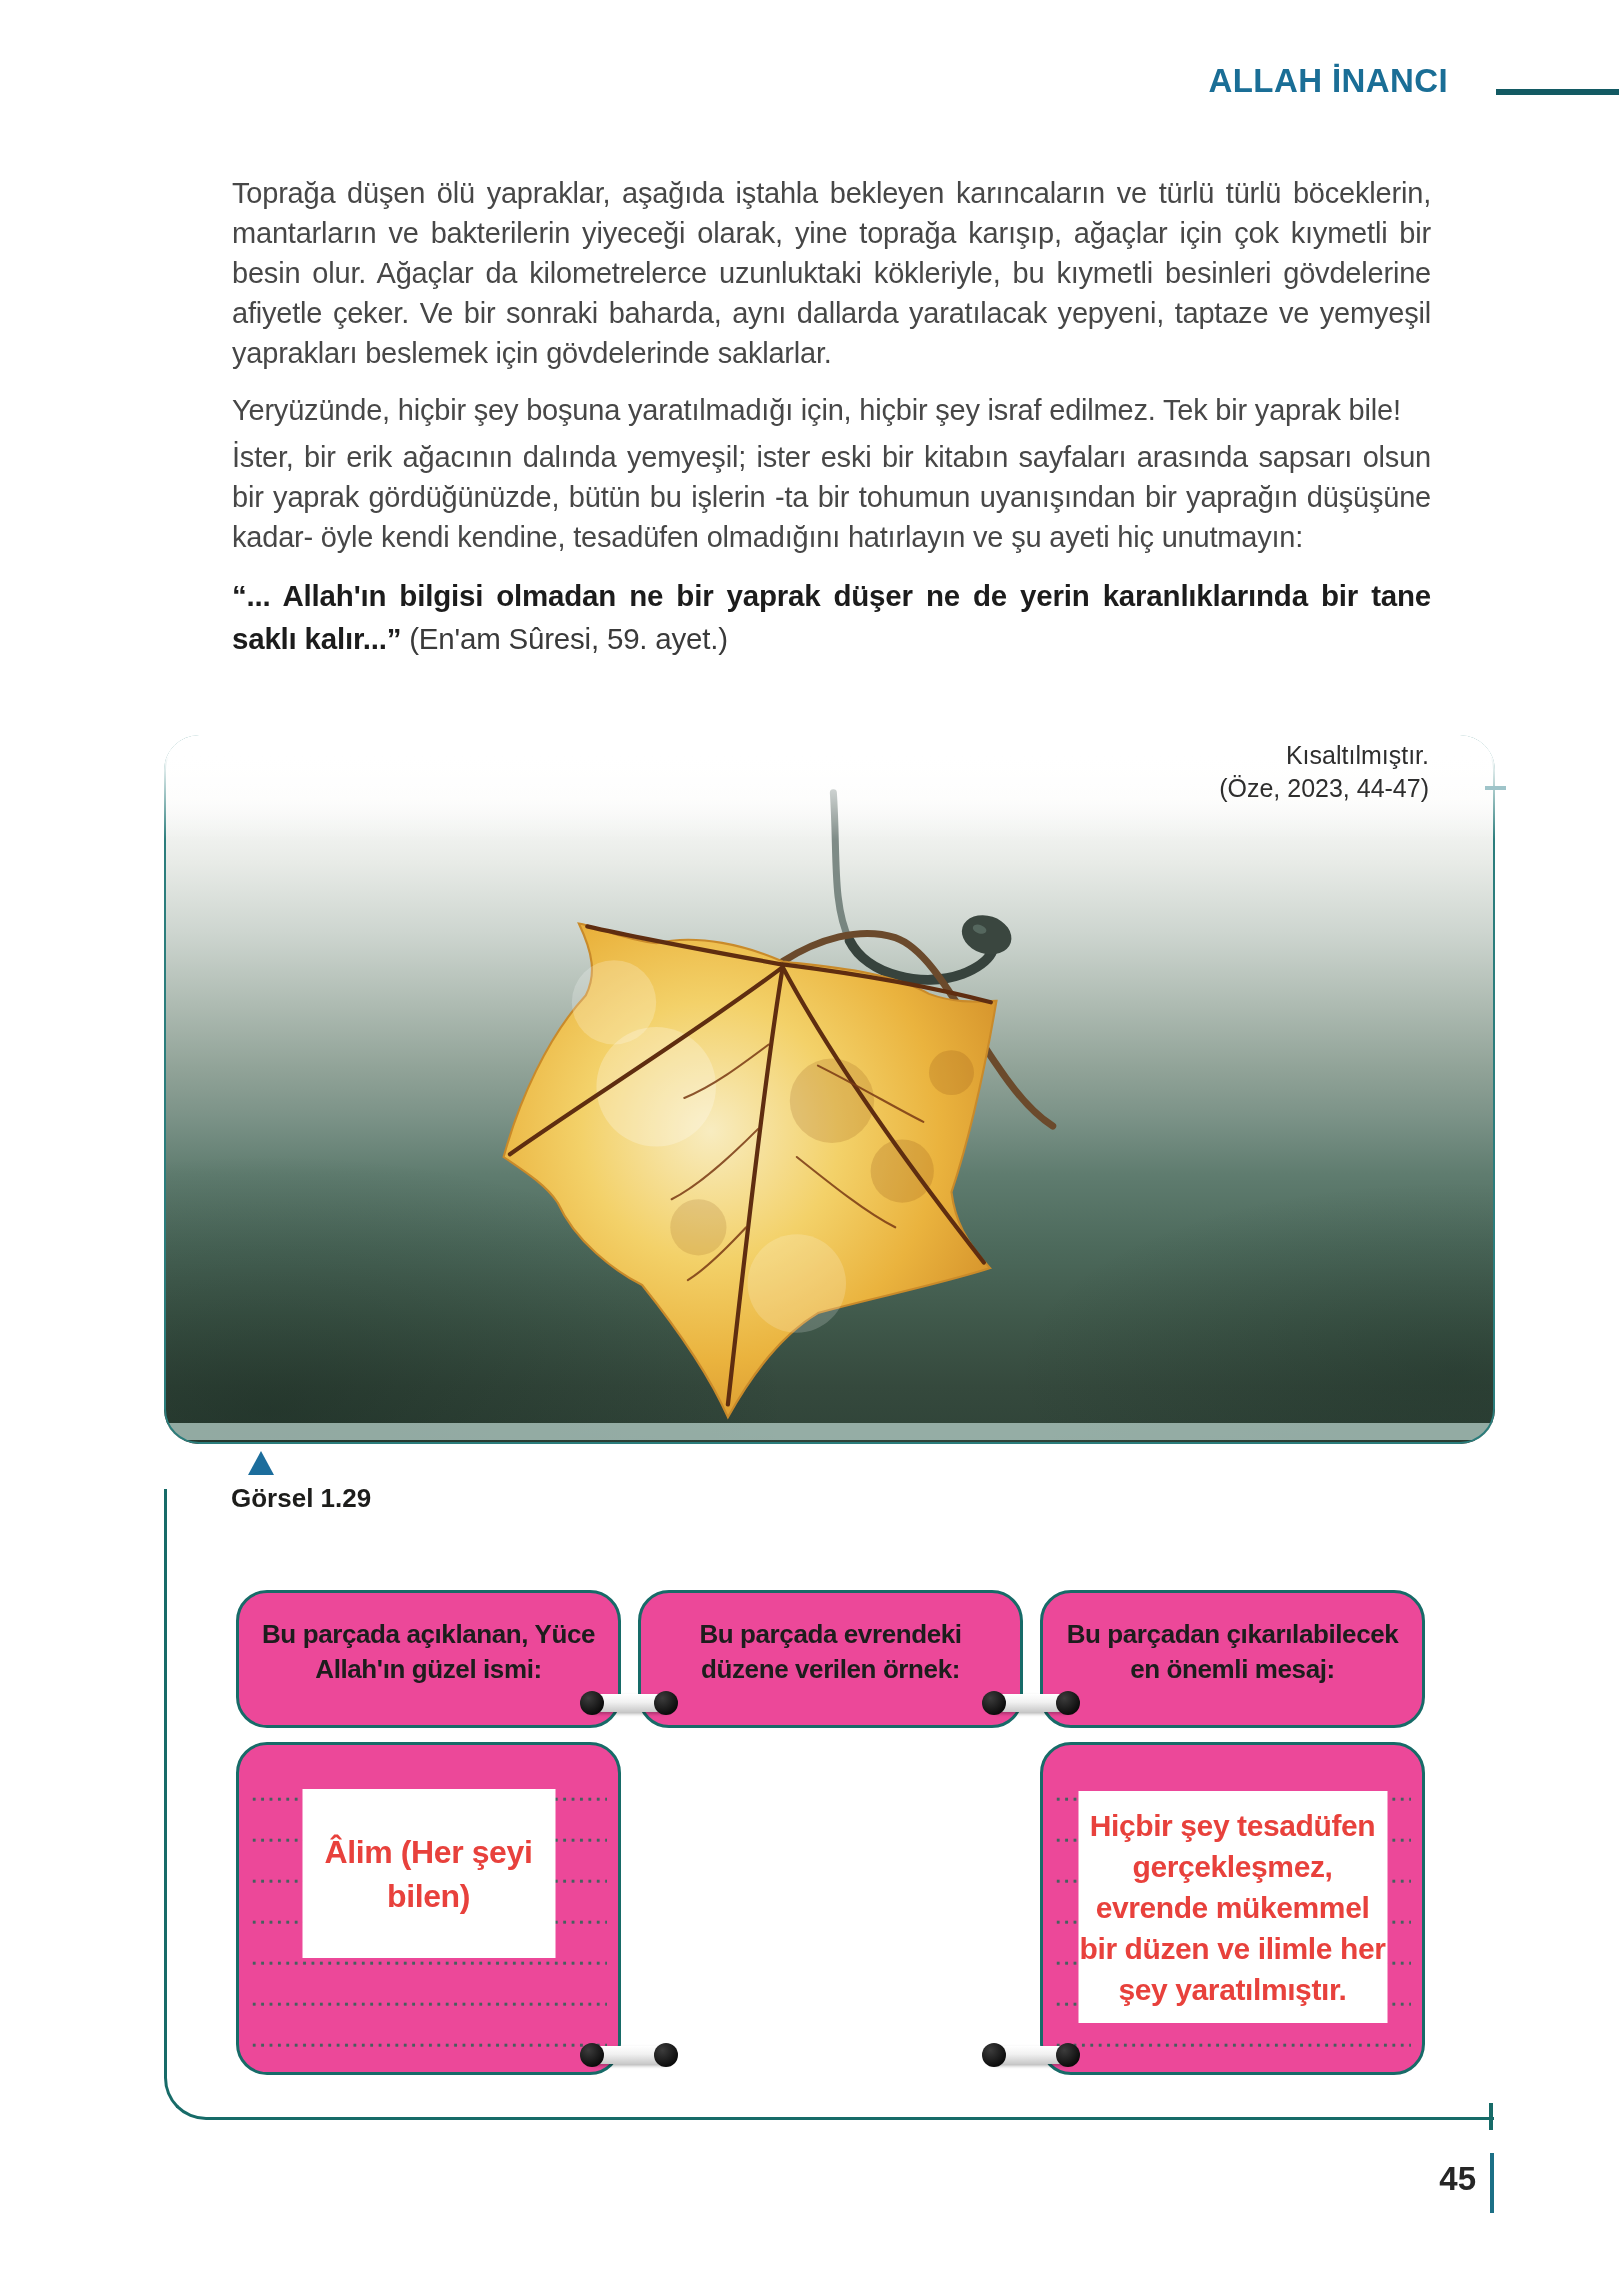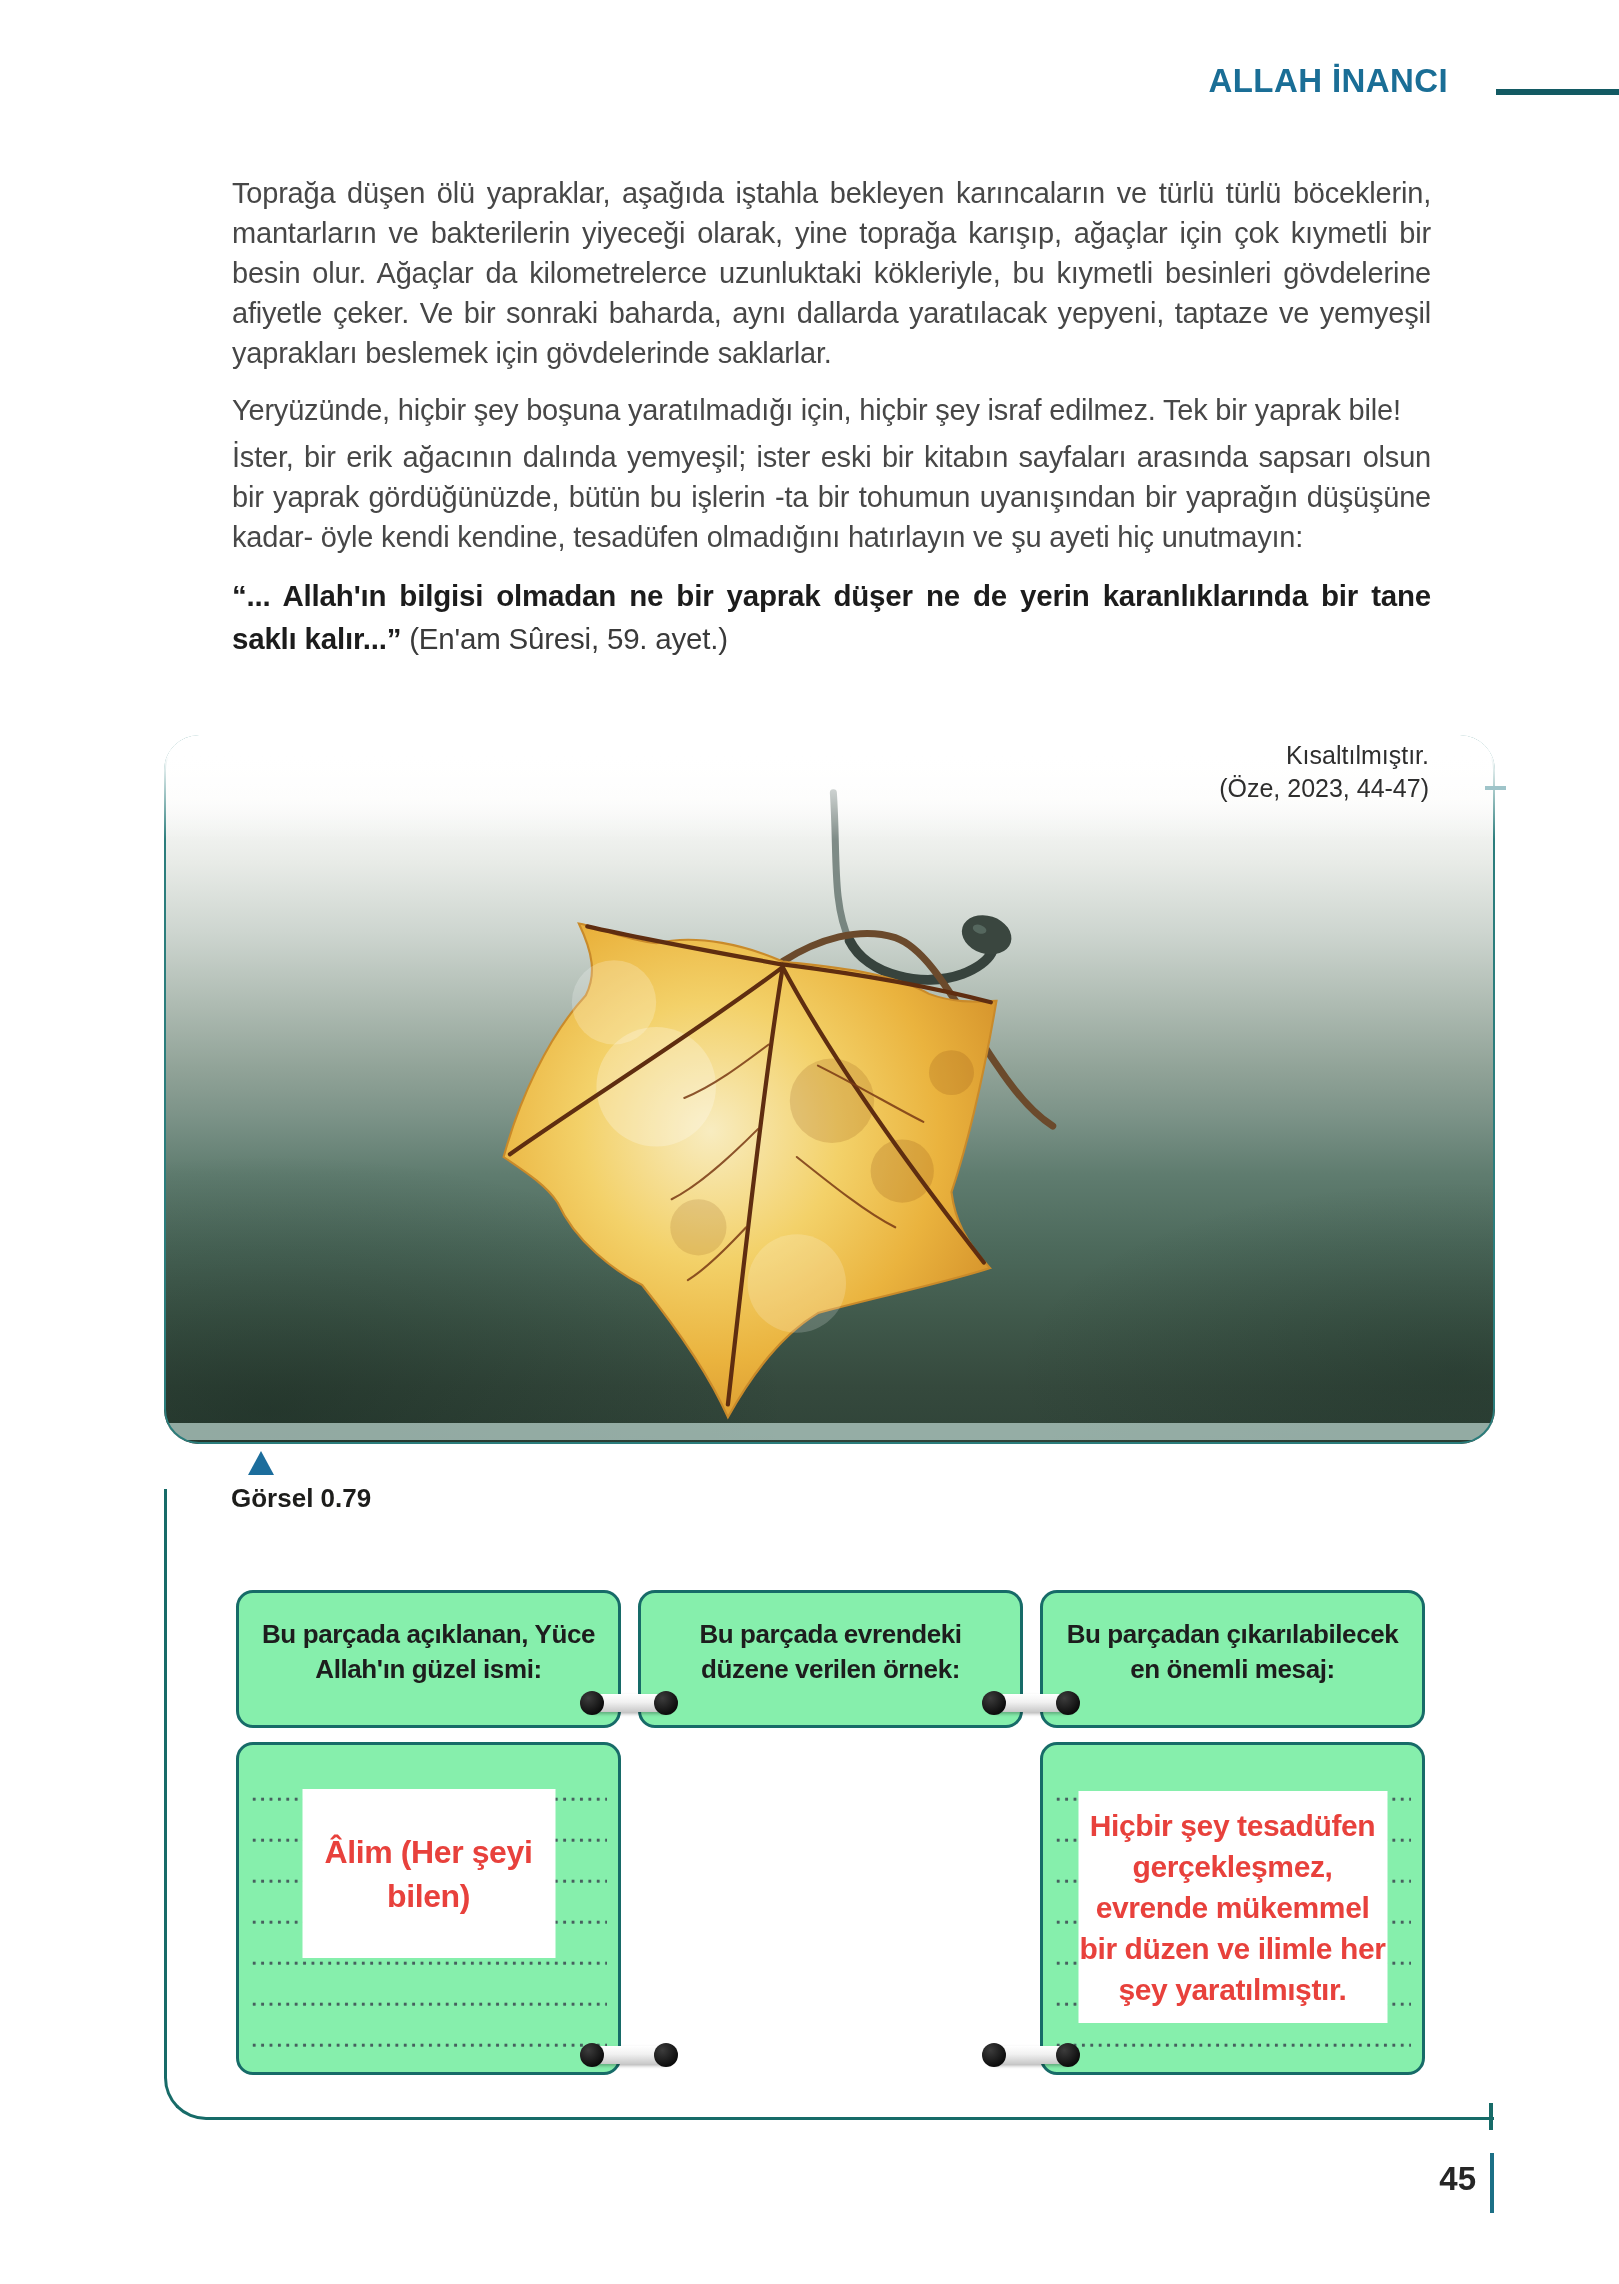--- a/index.html
+++ b/index.html
@@ -72,21 +72,21 @@
   
   .activity-border{
     position:absolute;left:164px;top:1489px;width:1327px;height:628px;
     border-left:3.5px solid #176b68;border-bottom:3.5px solid #176b68;
     border-bottom-left-radius:42px;
   }
   .activity-border-tick{
     position:absolute;left:1489px;top:2103px;width:3.5px;height:27px;background:#176b68;
   }
   .card{
-    position:absolute;background:#86efac;border:3.5px solid #176b68;border-radius:17px;
+    position:absolute;background:#ec4899;border:3.5px solid #176b68;border-radius:31px;
     box-sizing:border-box;
   }
   .q-card{top:1590px;height:138px;width:385px;}
   .q-card .q-text{
     margin:24px 17px 0 17px;text-align:center;
     font-size:26px;line-height:35px;font-weight:bold;color:#1d1d1d;letter-spacing:-0.4px;
   }
   .a-card{top:1742px;height:333px;width:385px;}
   .col1{left:236px;} .col2{left:638px;} .col3{left:1040px;}
   .dotted-rows{
@@ -205,21 +205,21 @@
     <div class="photo-border"></div>
     <div class="photo-fade"></div>
     <div class="attribution">
       <div>Kısaltılmıştır.</div>
       <div>(Öze, 2023, 44-47)</div>
     </div>
   </div>
   <div class="photo-tick"></div>
 
   <div class="figure-triangle"></div>
-  <div class="figure-caption">Görsel 0.79</div>
+  <div class="figure-caption">Görsel 1.29</div>
 
   <div class="activity-border"></div>
   <div class="activity-border-tick"></div>
 
   <div class="card q-card col1">
     <div class="q-text">Bu parçada açıklanan, Yüce Allah'ın güzel ismi:</div>
   </div>
   <div class="card q-card col2">
     <div class="q-text">Bu parçada evrendeki düzene verilen örnek:</div>
   </div>

